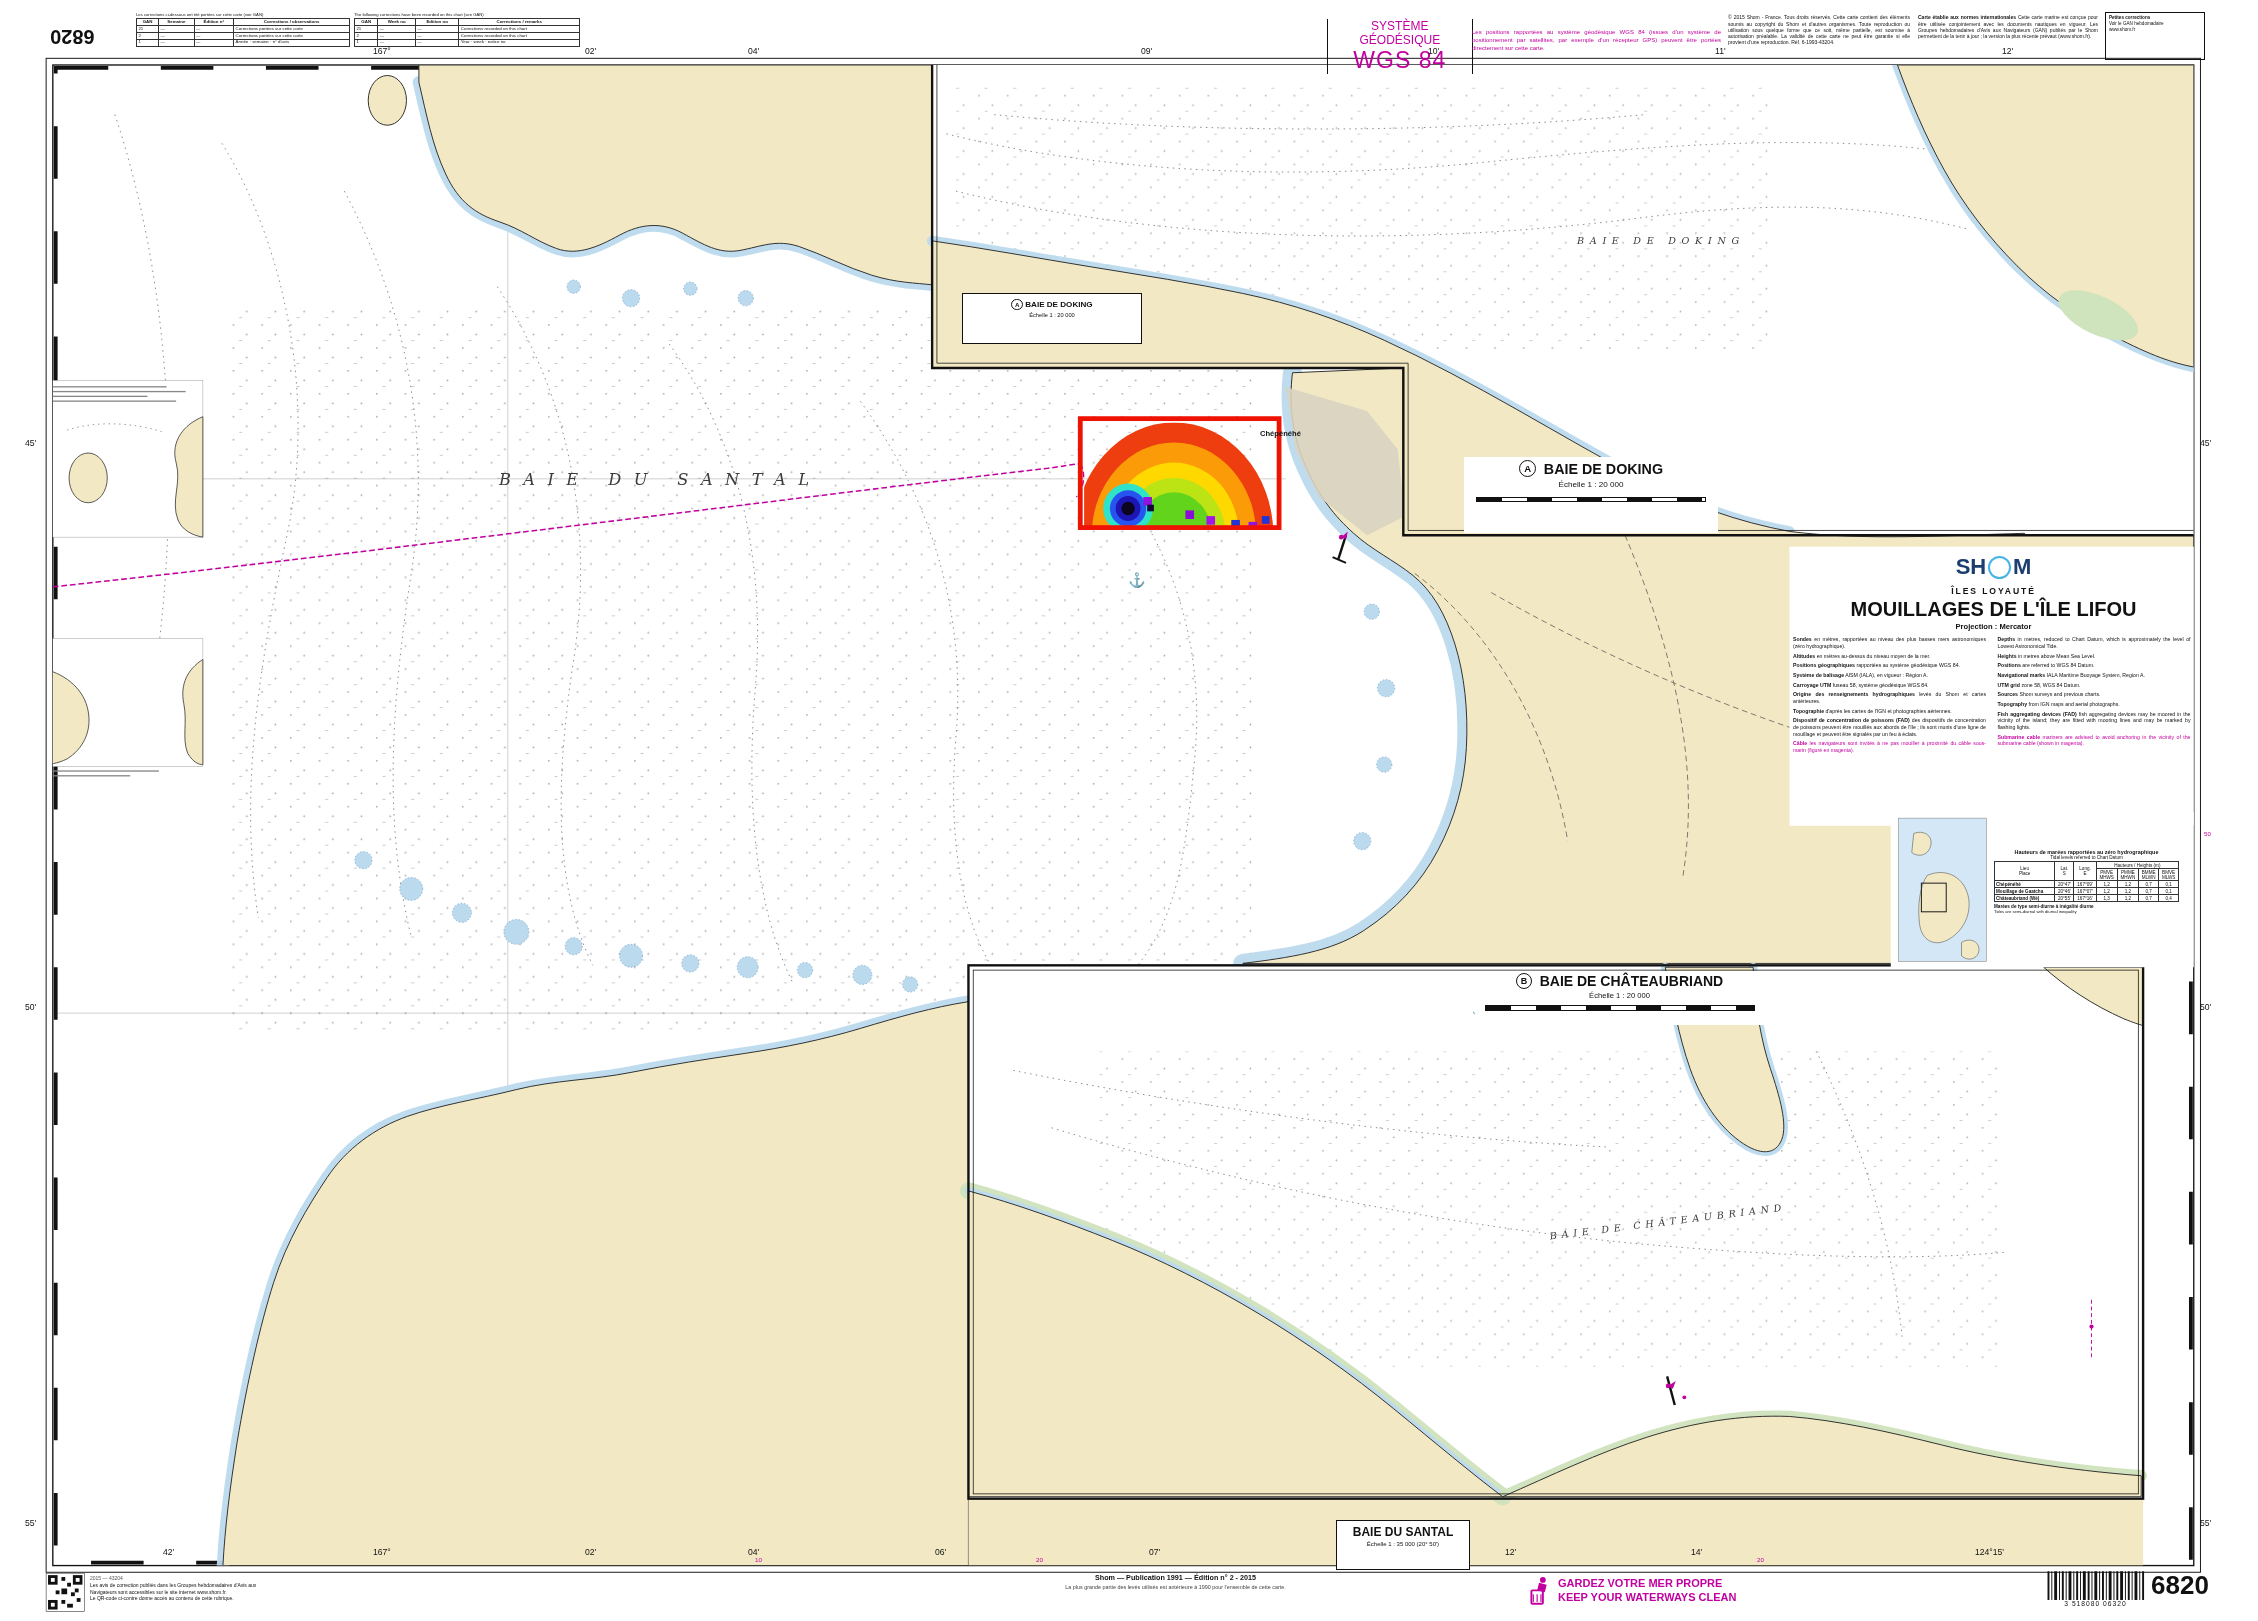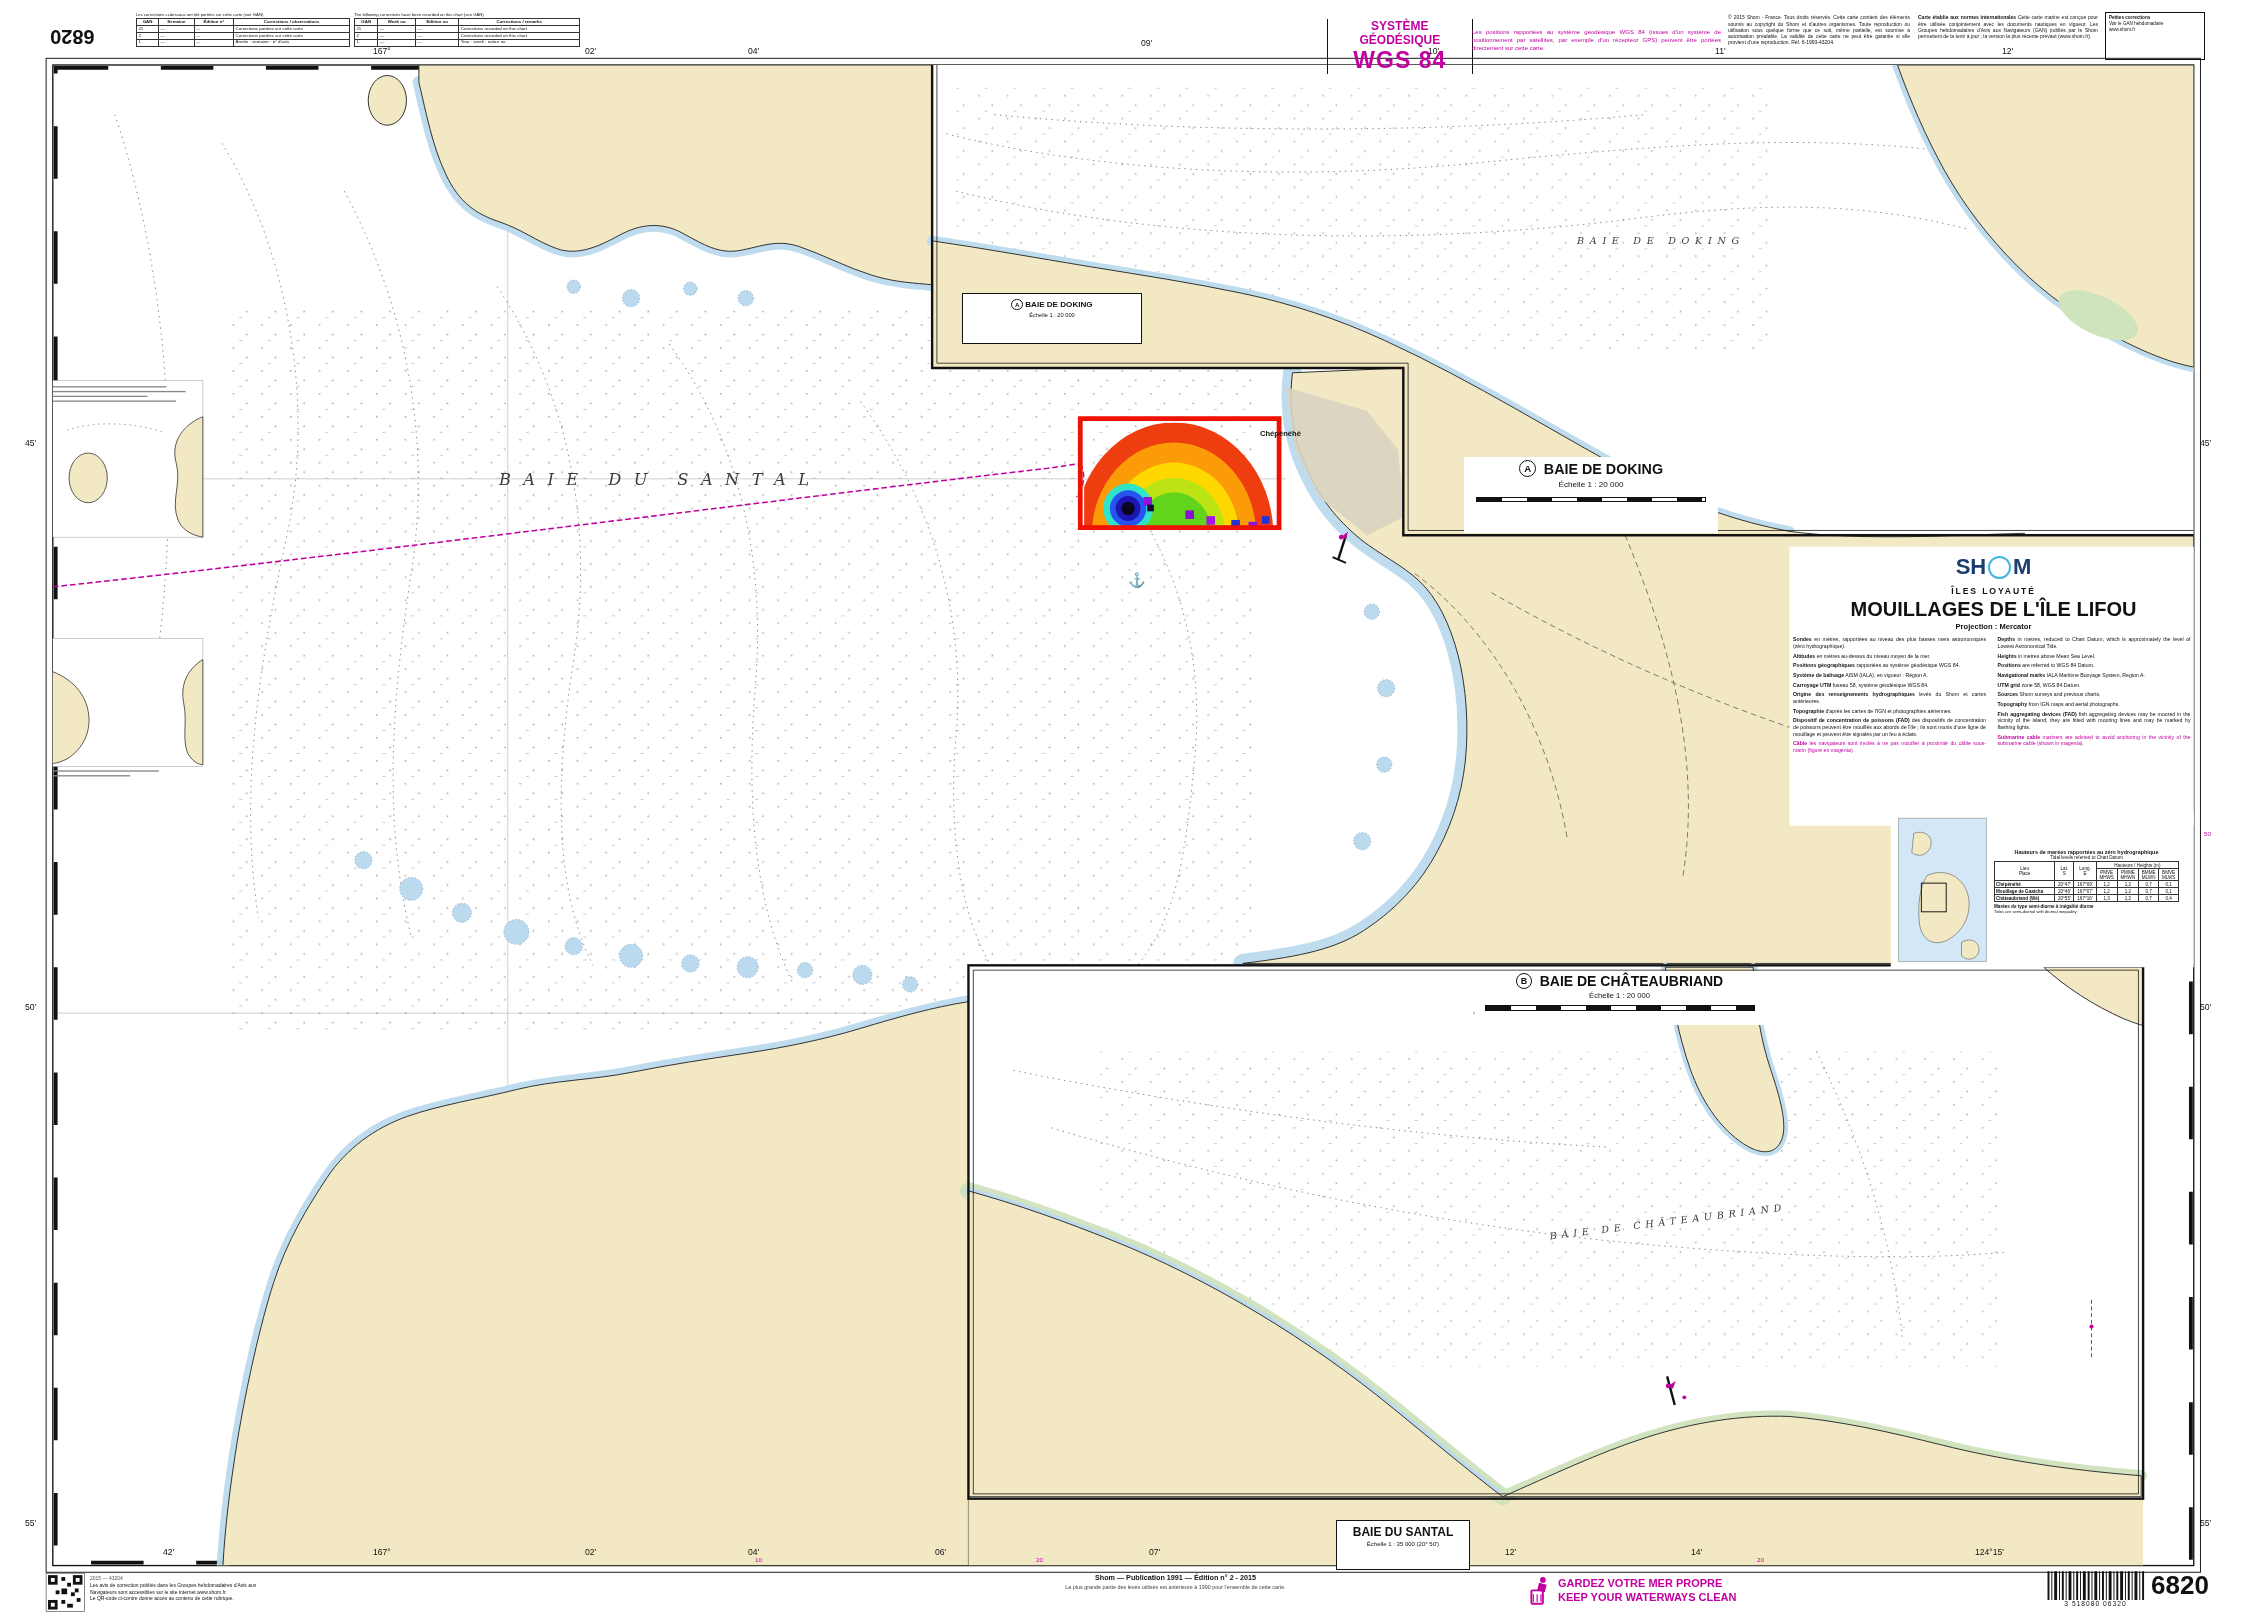--- a/index.html
+++ b/index.html
@@ -368,21 +368,21 @@
       <tr>
             <td>1</td>
             <td>—</td>
             <td>—</td>
             <td>Year · week · notice no</td>
           </tr>
     </tbody>
   </table>
 </div>
 
-<div class="abs tc mag" style="left:1327px;top:19px;width:136px;border-left:1px solid #111;border-right:1px solid #111;padding:0 3.8px;font-weight:bold;">
+<div class="abs tc mag" style="left:1327px;top:19px;width:136px;border-left:1px solid #111;border-right:1px solid #111;padding:0 3.8px;">
   <div style="font-size:12px;">SYSTÈME GÉODÉSIQUE</div>
   <div style="font-size:23px;letter-spacing:1px;">WGS 84</div>
 </div>
 
 <div class="abs mag" style="left:1472px;top:29px;width:249px;font-size:6px;line-height:1.3;text-align:justify;">Les positions rapportées au système géodésique WGS 84 (issues d'un système de positionnement par satellites, par exemple d'un récepteur GPS) peuvent être portées directement sur cette carte.</div>
 
 <div class="abs tiny" style="left:1728px;top:14.3px;width:182px;text-align:justify;">© 2015 Shom - France. Tous droits réservés. Cette carte contient des éléments soumis au copyright du Shom et d'autres organismes. Toute reproduction ou utilisation sous quelque forme que ce soit, même partielle, est soumise à autorisation préalable. La validité de cette carte ne peut être garantie si elle provient d'une reproduction. Réf. 6-1993-43204.</div>
 
 <div class="abs tiny" style="left:1918px;top:14.3px;width:180px;text-align:justify;">
   <span class="nh">Carte établie aux normes internationales</span>
@@ -392,21 +392,21 @@
 <div class="abs" style="left:2105px;top:12.4px;width:92px;height:42px;border:0.8px solid #111;padding:1.9px 2.9px;font-size:4.6px;line-height:1.3;">
   <div class="nh">Petites corrections</div>
   <div>Voir le GAN hebdomadaire</div>
   <div>www.shom.fr</div>
 </div>
 
 <div>
   <span class="abs framelabel" style="left:373px;top:46px;">167°</span>
   <span class="abs framelabel" style="left:585px;top:46px;">02'</span>
   <span class="abs framelabel" style="left:748px;top:46px;">04'</span>
-  <span class="abs framelabel" style="left:1141px;top:38px;text-align:center;">09'</span>
+  <span class="abs framelabel" style="left:1141px;top:46px;text-align:center;">09'</span>
   <span class="abs framelabel" style="left:1428px;top:46px;">10'</span>
   <span class="abs framelabel" style="left:1715px;top:46px;">11'</span>
   <span class="abs framelabel" style="left:2002px;top:46px;">12'</span>
 </div>
 <div>
   <span class="abs framelabel" style="left:163px;top:1547px;">42'</span>
   <span class="abs framelabel" style="left:373px;top:1547px;">167°</span>
   <span class="abs framelabel" style="left:585px;top:1547px;">02'</span>
   <span class="abs framelabel" style="left:748px;top:1547px;">04'</span>
   <span class="abs framelabel" style="left:935px;top:1547px;">06'</span>

